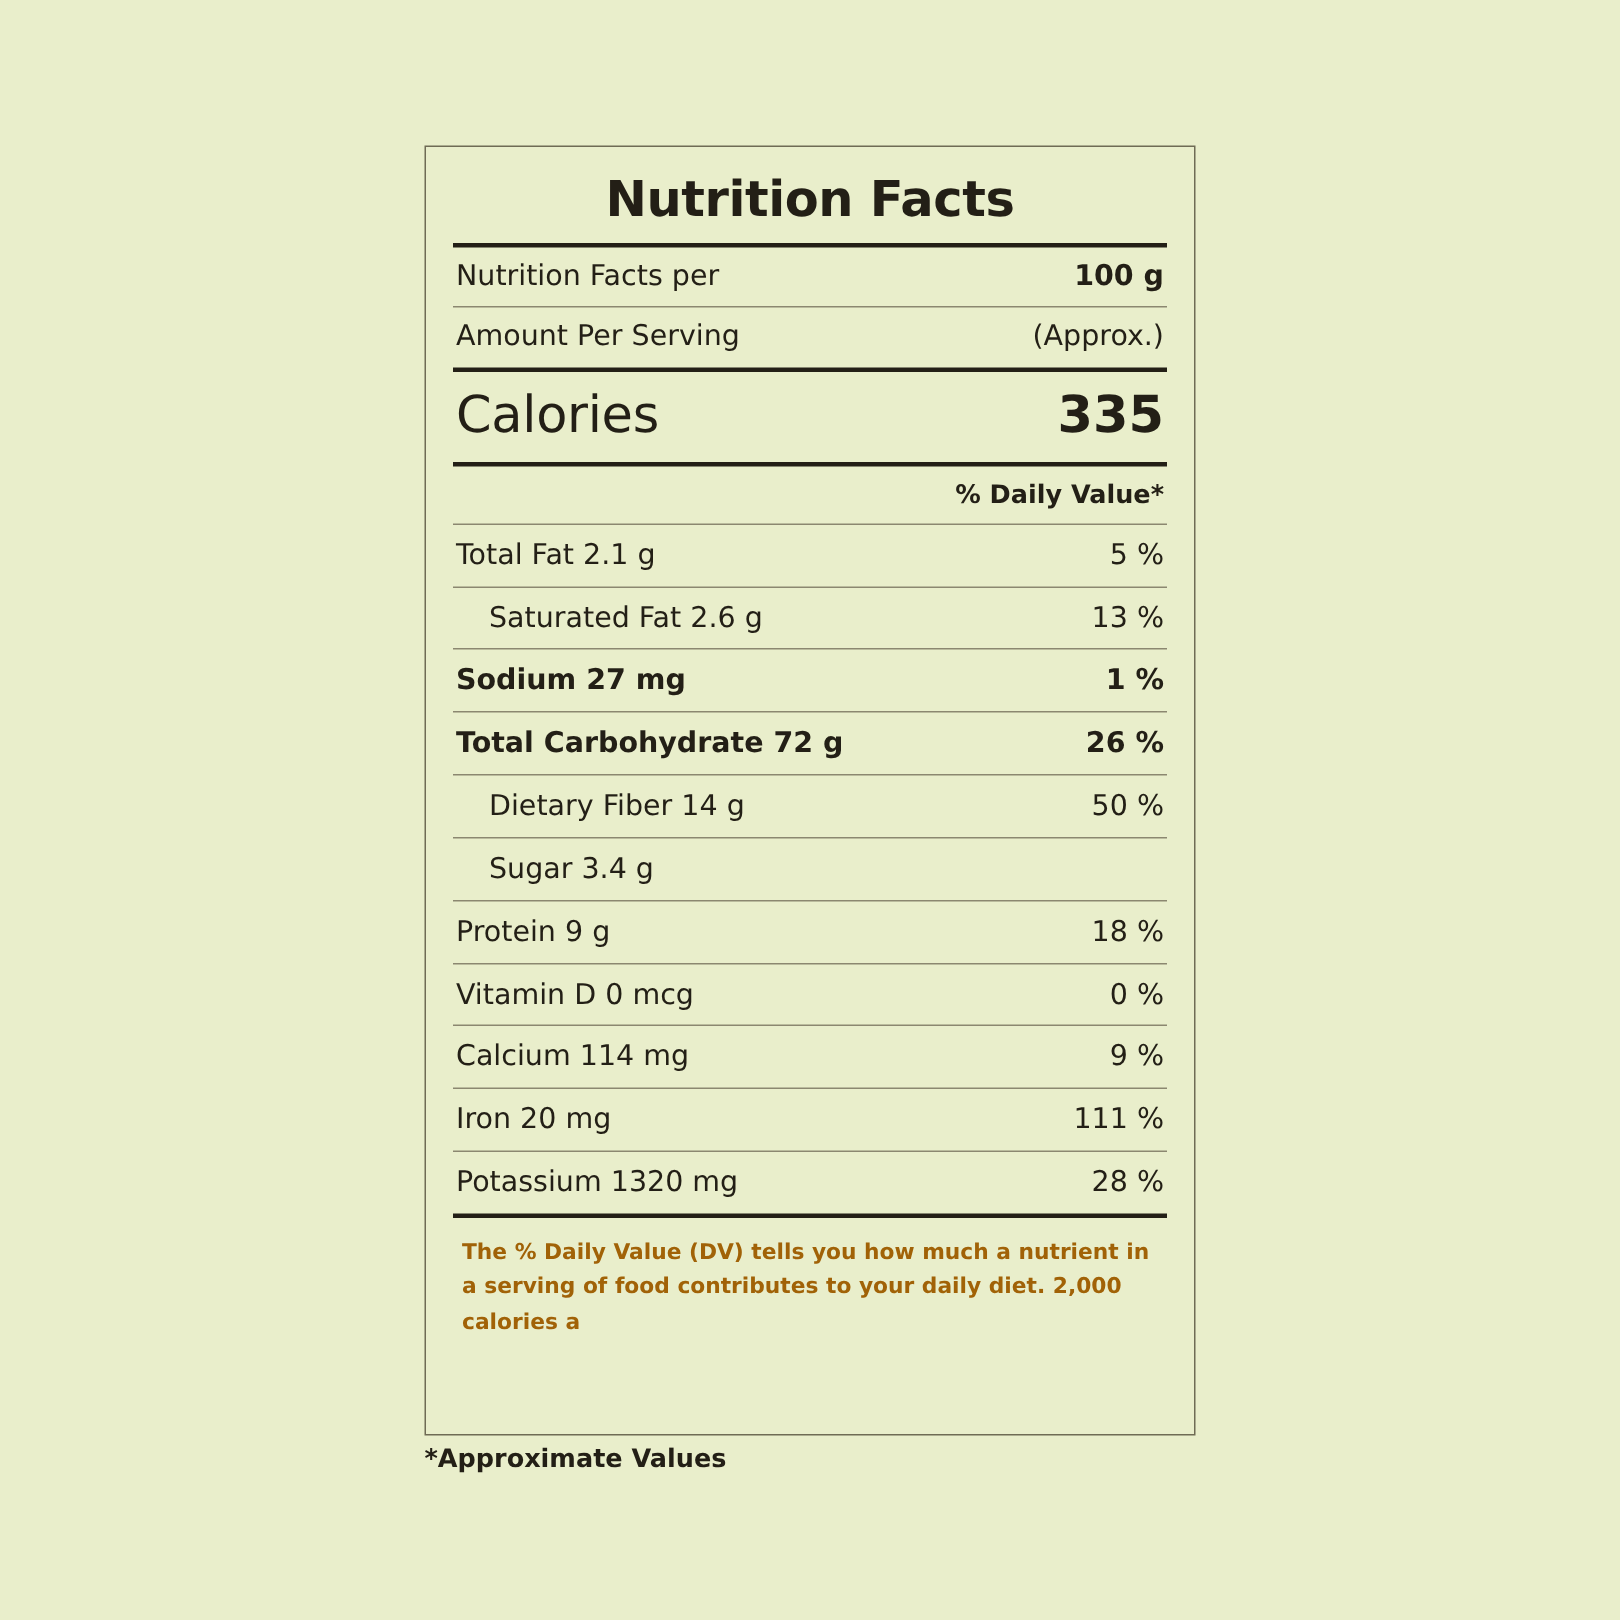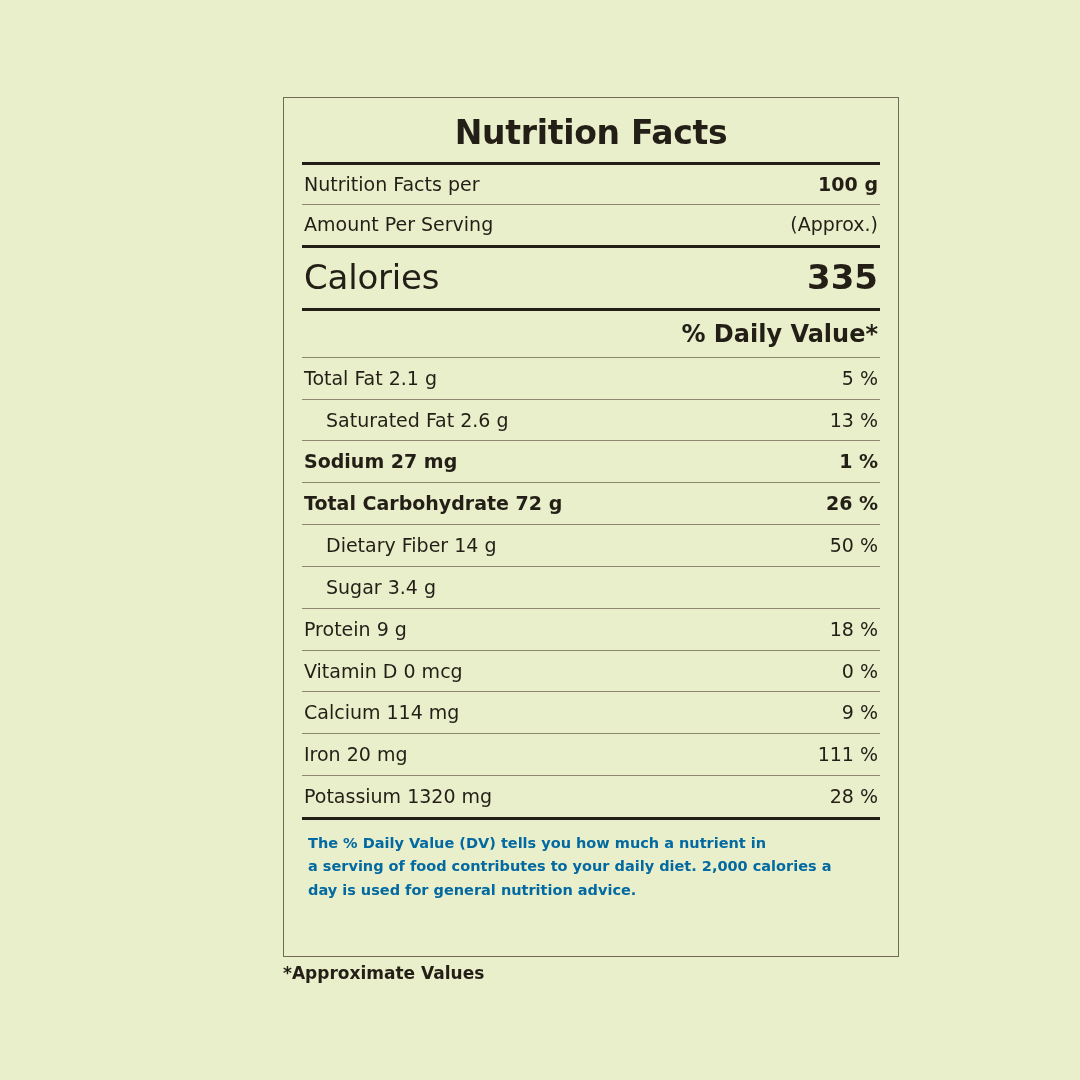--- a/index.html
+++ b/index.html
@@ -12,21 +12,21 @@
     background: #e9eecb;
     font-family: "DejaVu Sans", "Liberation Sans", sans-serif;
     color: #231f16;
     overflow: hidden;
   }
 
   .panel {
     position: absolute;
     left: 283px;
     top: 97px;
-    width: 616px;
+    width: 514px;
     height: 860px;
     border: 1px solid #6f6b55;
     box-sizing: border-box;
   }
 
   .inner {
     position: absolute;
     left: 18px;
     right: 18px;
     top: 0;
@@ -82,31 +82,31 @@
     letter-spacing: -0.2px;
   }
   .calories-row .right {
     font-size: 34px;
     font-weight: bold;
   }
 
   .dv-row {
     display: flex;
     justify-content: flex-end;
-    font-size: 24px;
+    font-size: 17px;
     font-weight: bold;
     padding: 9px 2px 9px 2px;
   }
 
   .footnote {
     font-size: 14.5px;
     line-height: 1.62;
     font-weight: bold;
     padding: 12px 6px 0 6px;
-    color: #0369a1;
+    color: #a16207;
   }
 
   .approx {
     position: absolute;
     left: 283px;
     top: 963px;
     font-size: 17px;
     font-weight: bold;
     color: #231f16;
   }
@@ -209,19 +209,18 @@
     <div class="row">
       <span class="left">Potassium 1320 mg</span>
       <span class="right">28 %</span>
     </div>
 
     <div class="rule thick"></div>
 
     <div class="footnote">
       <div>The % Daily Value (DV) tells you how much a nutrient in</div>
       <div>a serving of food contributes to your daily diet. 2,000 calories a</div>
-      <div>day is used for general nutrition advice.</div>
     </div>
 
   </div>
 </div>
 
 <div class="approx">*Approximate Values</div>
 
 </body></html>

